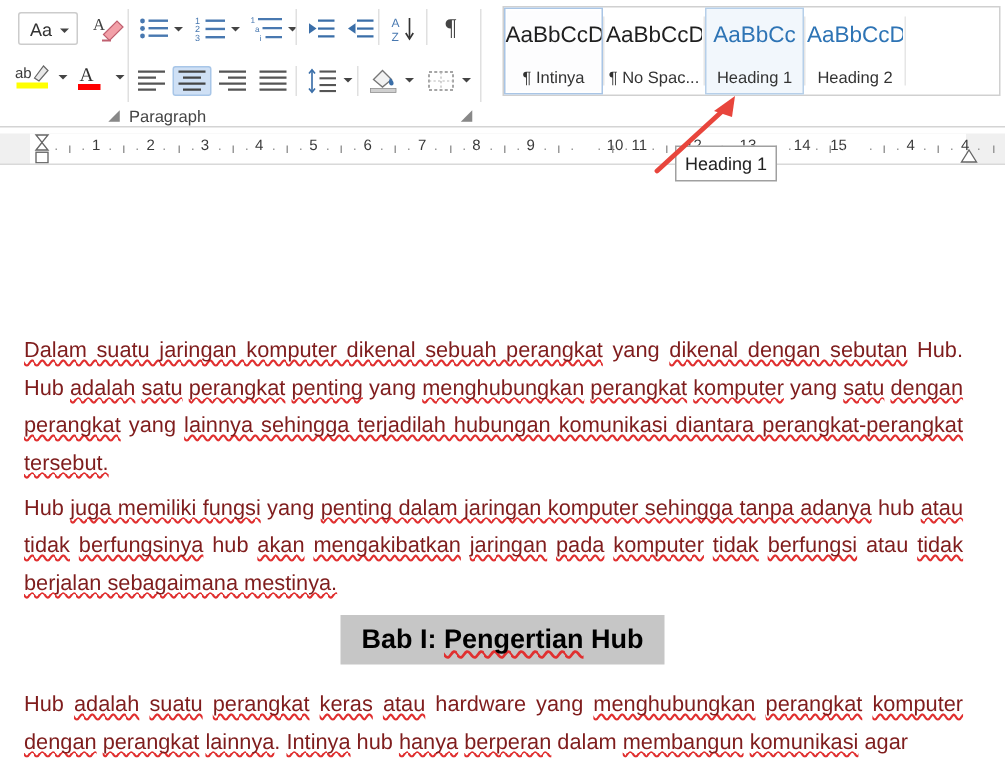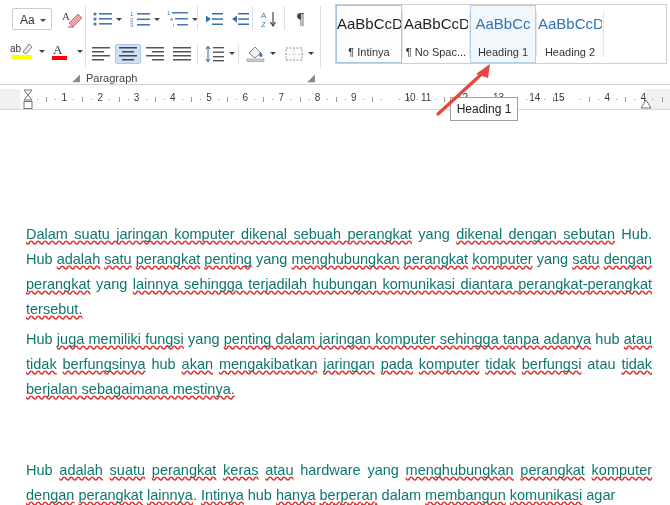--- a/index.html
+++ b/index.html
@@ -250,26 +250,26 @@
   }
   #page {
     position: absolute;
     left: 0; top: 0;
     width: 670px; height: 395px;
     background: #ffffff;
   }
 
   .para {
     position: absolute;
-    left: 26px;
+    left: 16px;
     width: 626px;
     font-family: "Liberation Sans", sans-serif;
     font-size: 14.5px;
     line-height: 25px;
-    color: #0f766e;
+    color: #7f1d1d;
     text-align: justify;
     text-justify: inter-word;
   }
   .para .sp {
     text-decoration: underline wavy #e03030;
     text-decoration-skip-ink: none;
   }
 
   #para1 { top: 112px; }
   #para2 { top: 217px; }
@@ -606,16 +606,19 @@
     <polygon points="6,1 11,9 1,9" fill="#ffffff" stroke="#666" stroke-width="0.9"></polygon>
   </svg>
 </div>
 
 <div id="doc-area">
   <div id="page">
 
     <div class="para" id="para1"><span class="sp">Dalam suatu jaringan komputer dikenal sebuah perangkat</span><span> yang </span><span class="sp">dikenal dengan sebutan</span><span> Hub. Hub </span><span class="sp">adalah</span><span> </span><span class="sp">satu</span><span> </span><span class="sp">perangkat</span><span> </span><span class="sp">penting</span><span> yang </span><span class="sp">menghubungkan</span><span> </span><span class="sp">perangkat</span><span> </span><span class="sp">komputer</span><span> yang </span><span class="sp">satu</span><span> </span><span class="sp">dengan</span><span> </span><span class="sp">perangkat</span><span> yang </span><span class="sp">lainnya sehingga terjadilah hubungan komunikasi diantara perangkat-perangkat tersebut.</span></div>
     <div class="para" id="para2"><span>Hub </span><span class="sp">juga memiliki fungsi</span><span> yang </span><span class="sp">penting dalam jaringan komputer sehingga tanpa adanya</span><span> hub </span><span class="sp">atau</span><span> </span><span class="sp">tidak</span><span> </span><span class="sp">berfungsinya</span><span> hub </span><span class="sp">akan</span><span> </span><span class="sp">mengakibatkan</span><span> </span><span class="sp">jaringan</span><span> </span><span class="sp">pada</span><span> </span><span class="sp">komputer</span><span> </span><span class="sp">tidak</span><span> </span><span class="sp">berfungsi</span><span> atau </span><span class="sp">tidak</span><span> </span><span class="sp">berjalan sebagaimana mestinya.</span></div>
 
+    <div id="heading-line">
+      <span id="heading-hl"><span>Bab I: </span><span class="sp">Pengertian</span><span> Hub</span></span>
+    </div>
 
     <div class="para" id="para3"><span>Hub </span><span class="sp">adalah</span><span> </span><span class="sp">suatu</span><span> </span><span class="sp">perangkat</span><span> </span><span class="sp">keras</span><span> </span><span class="sp">atau</span><span> hardware yang </span><span class="sp">menghubungkan</span><span> </span><span class="sp">perangkat</span><span> </span><span class="sp">komputer</span><span> </span><span class="sp">dengan</span><span> </span><span class="sp">perangkat</span><span> </span><span class="sp">lainnya</span><span>. </span><span class="sp">Intinya</span><span> hub </span><span class="sp">hanya</span><span> </span><span class="sp">berperan</span><span> dalam </span><span class="sp">membangun</span><span> </span><span class="sp">komunikasi</span><span> agar</span></div>
   </div>
 </div>
 
 </body></html>

